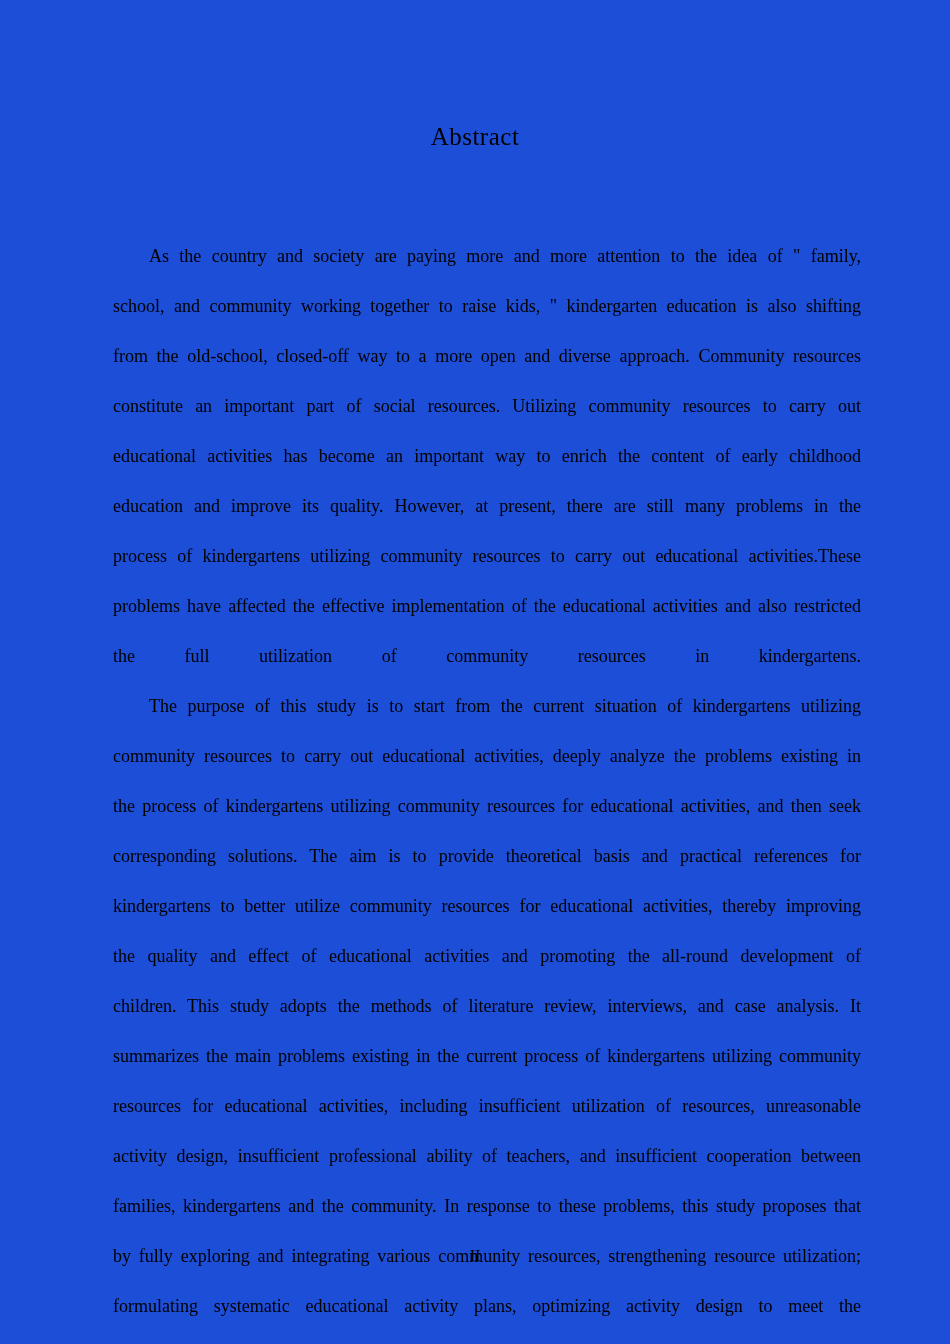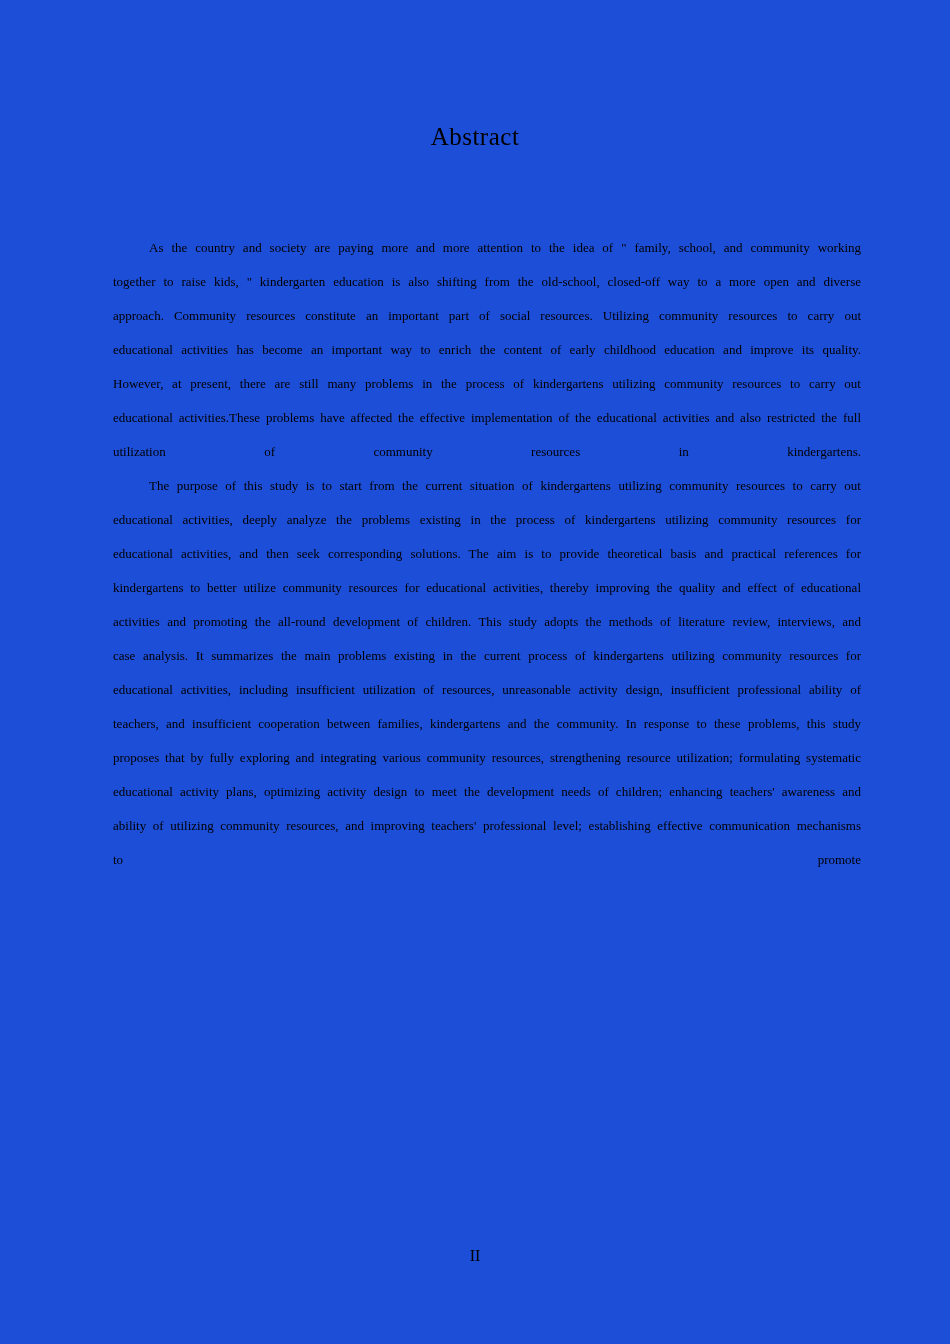--- a/index.html
+++ b/index.html
@@ -30,22 +30,22 @@
     letter-spacing: 0.5px;
     font-family: "Liberation Serif", serif;
   }
   .body-text {
     margin-top: 80px;
     padding-left: 113px;
     padding-right: 89px;
   }
   .para {
     margin: 0;
-    font-size: 13px;
-    line-height: 34px;
+    font-size: 18px;
+    line-height: 50px;
     text-align: justify;
     text-align-last: justify;
     text-indent: 36px;
     word-spacing: 2.5px;
   }
   .page-footer {
     position: absolute;
     top: 1247px;
     left: 0;
     width: 100%;

